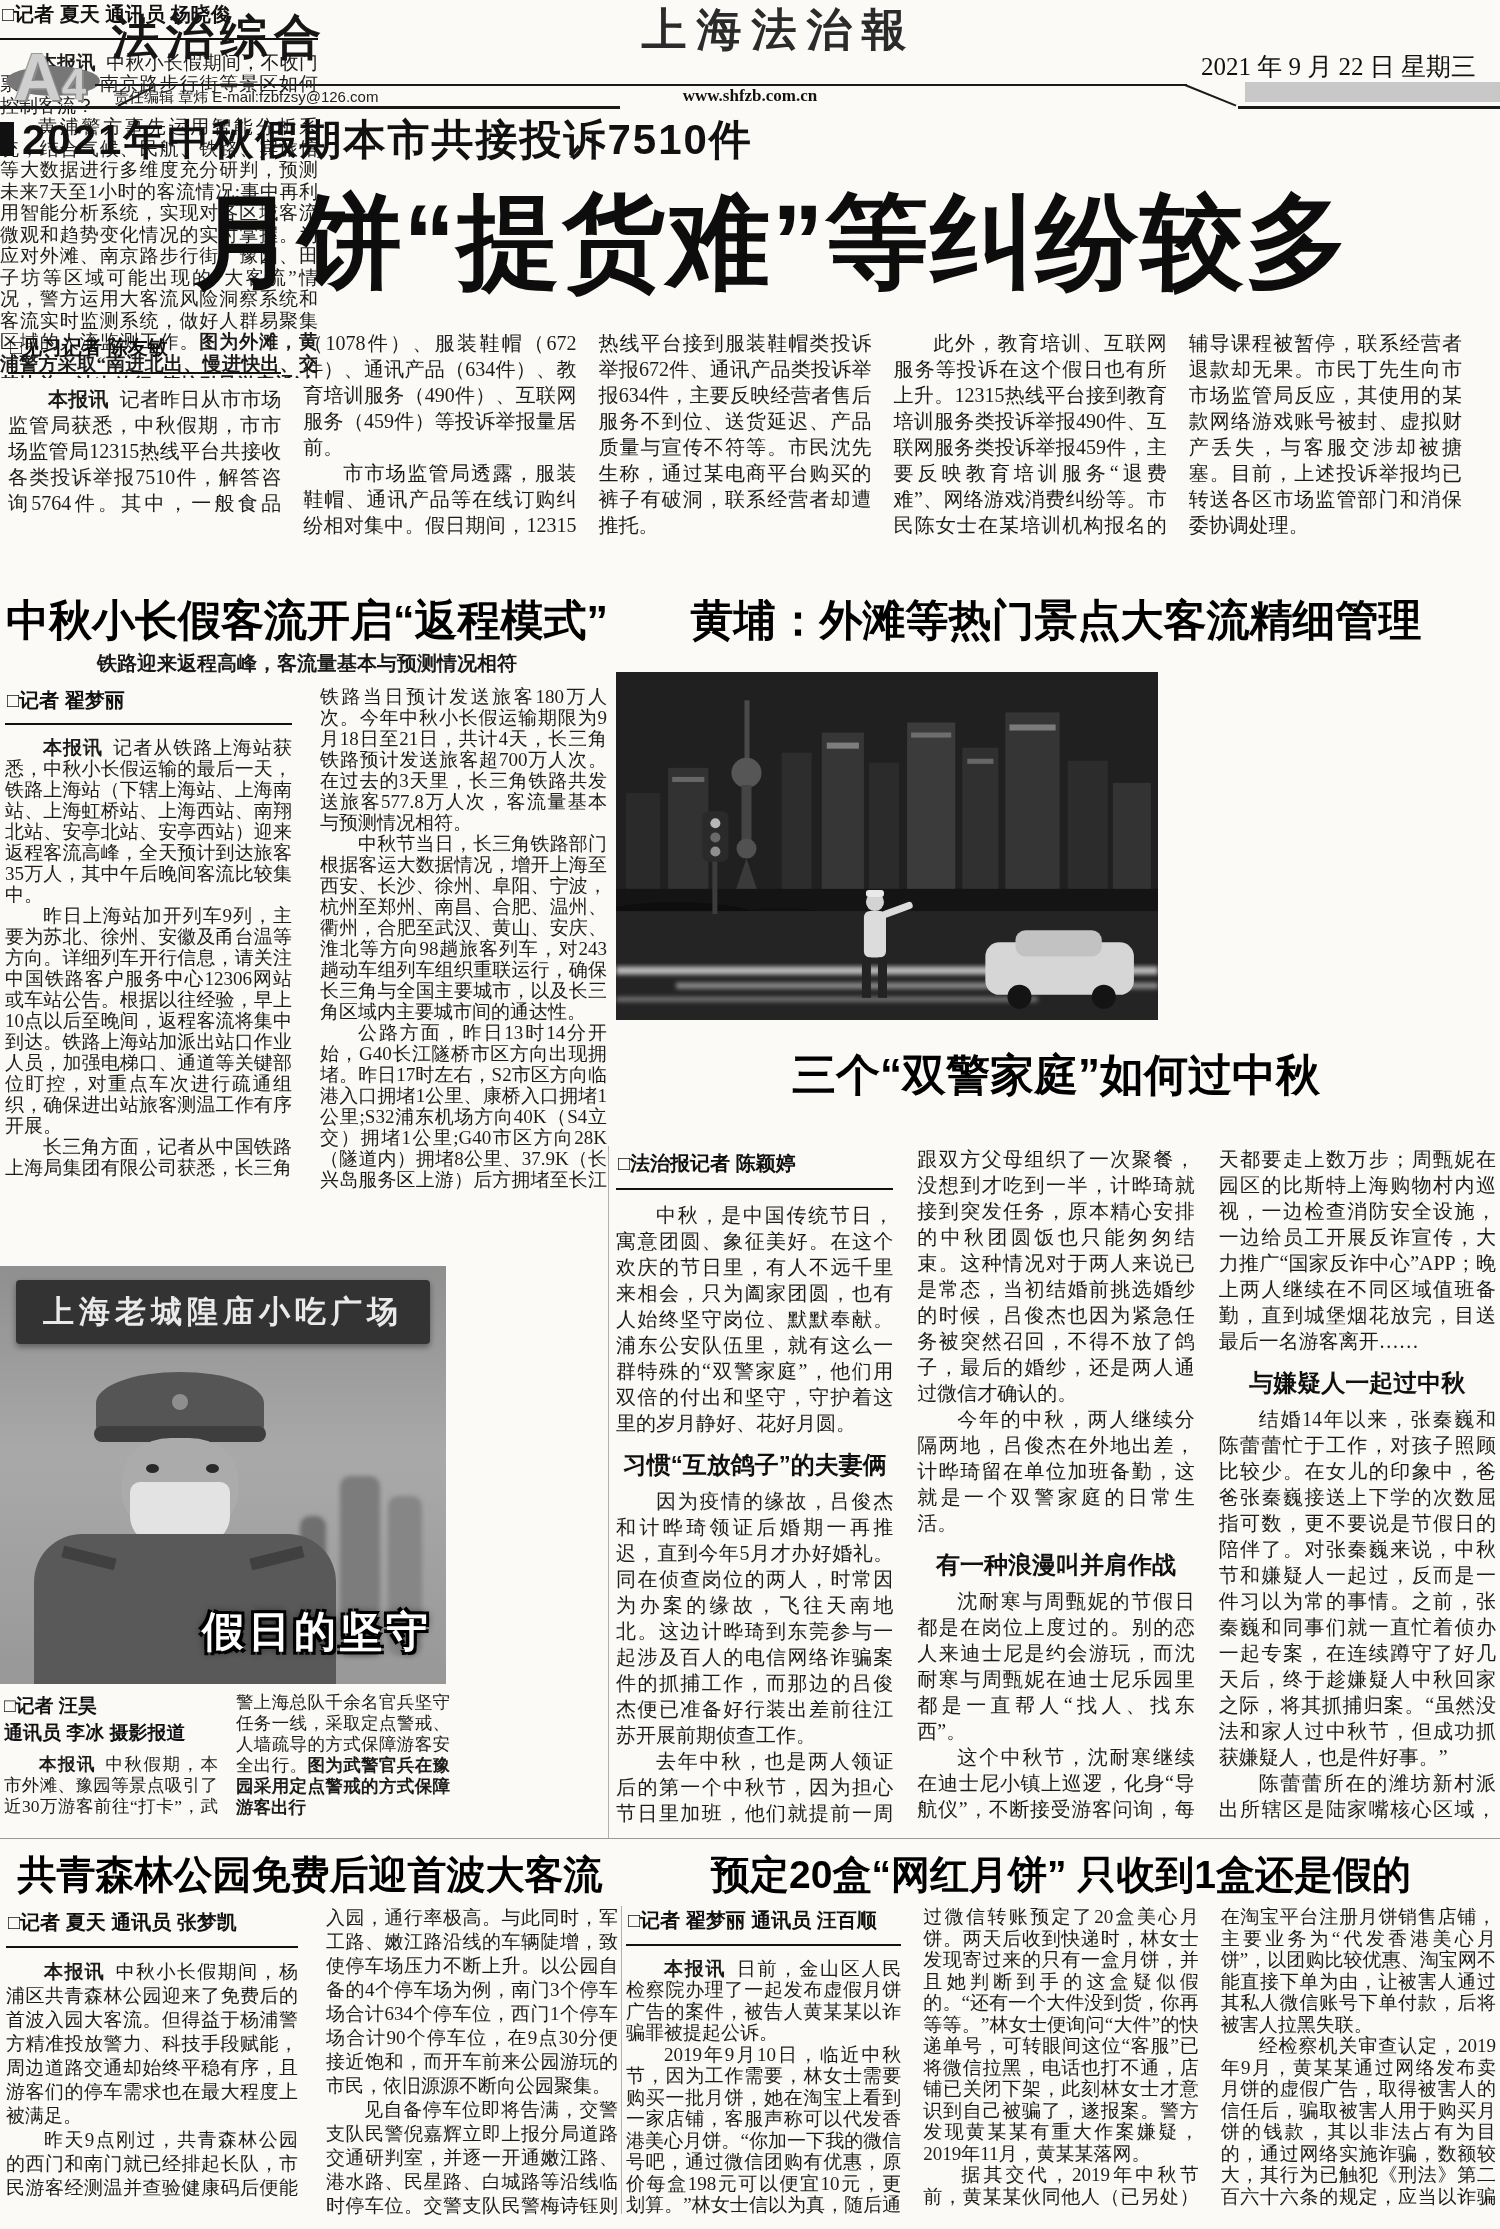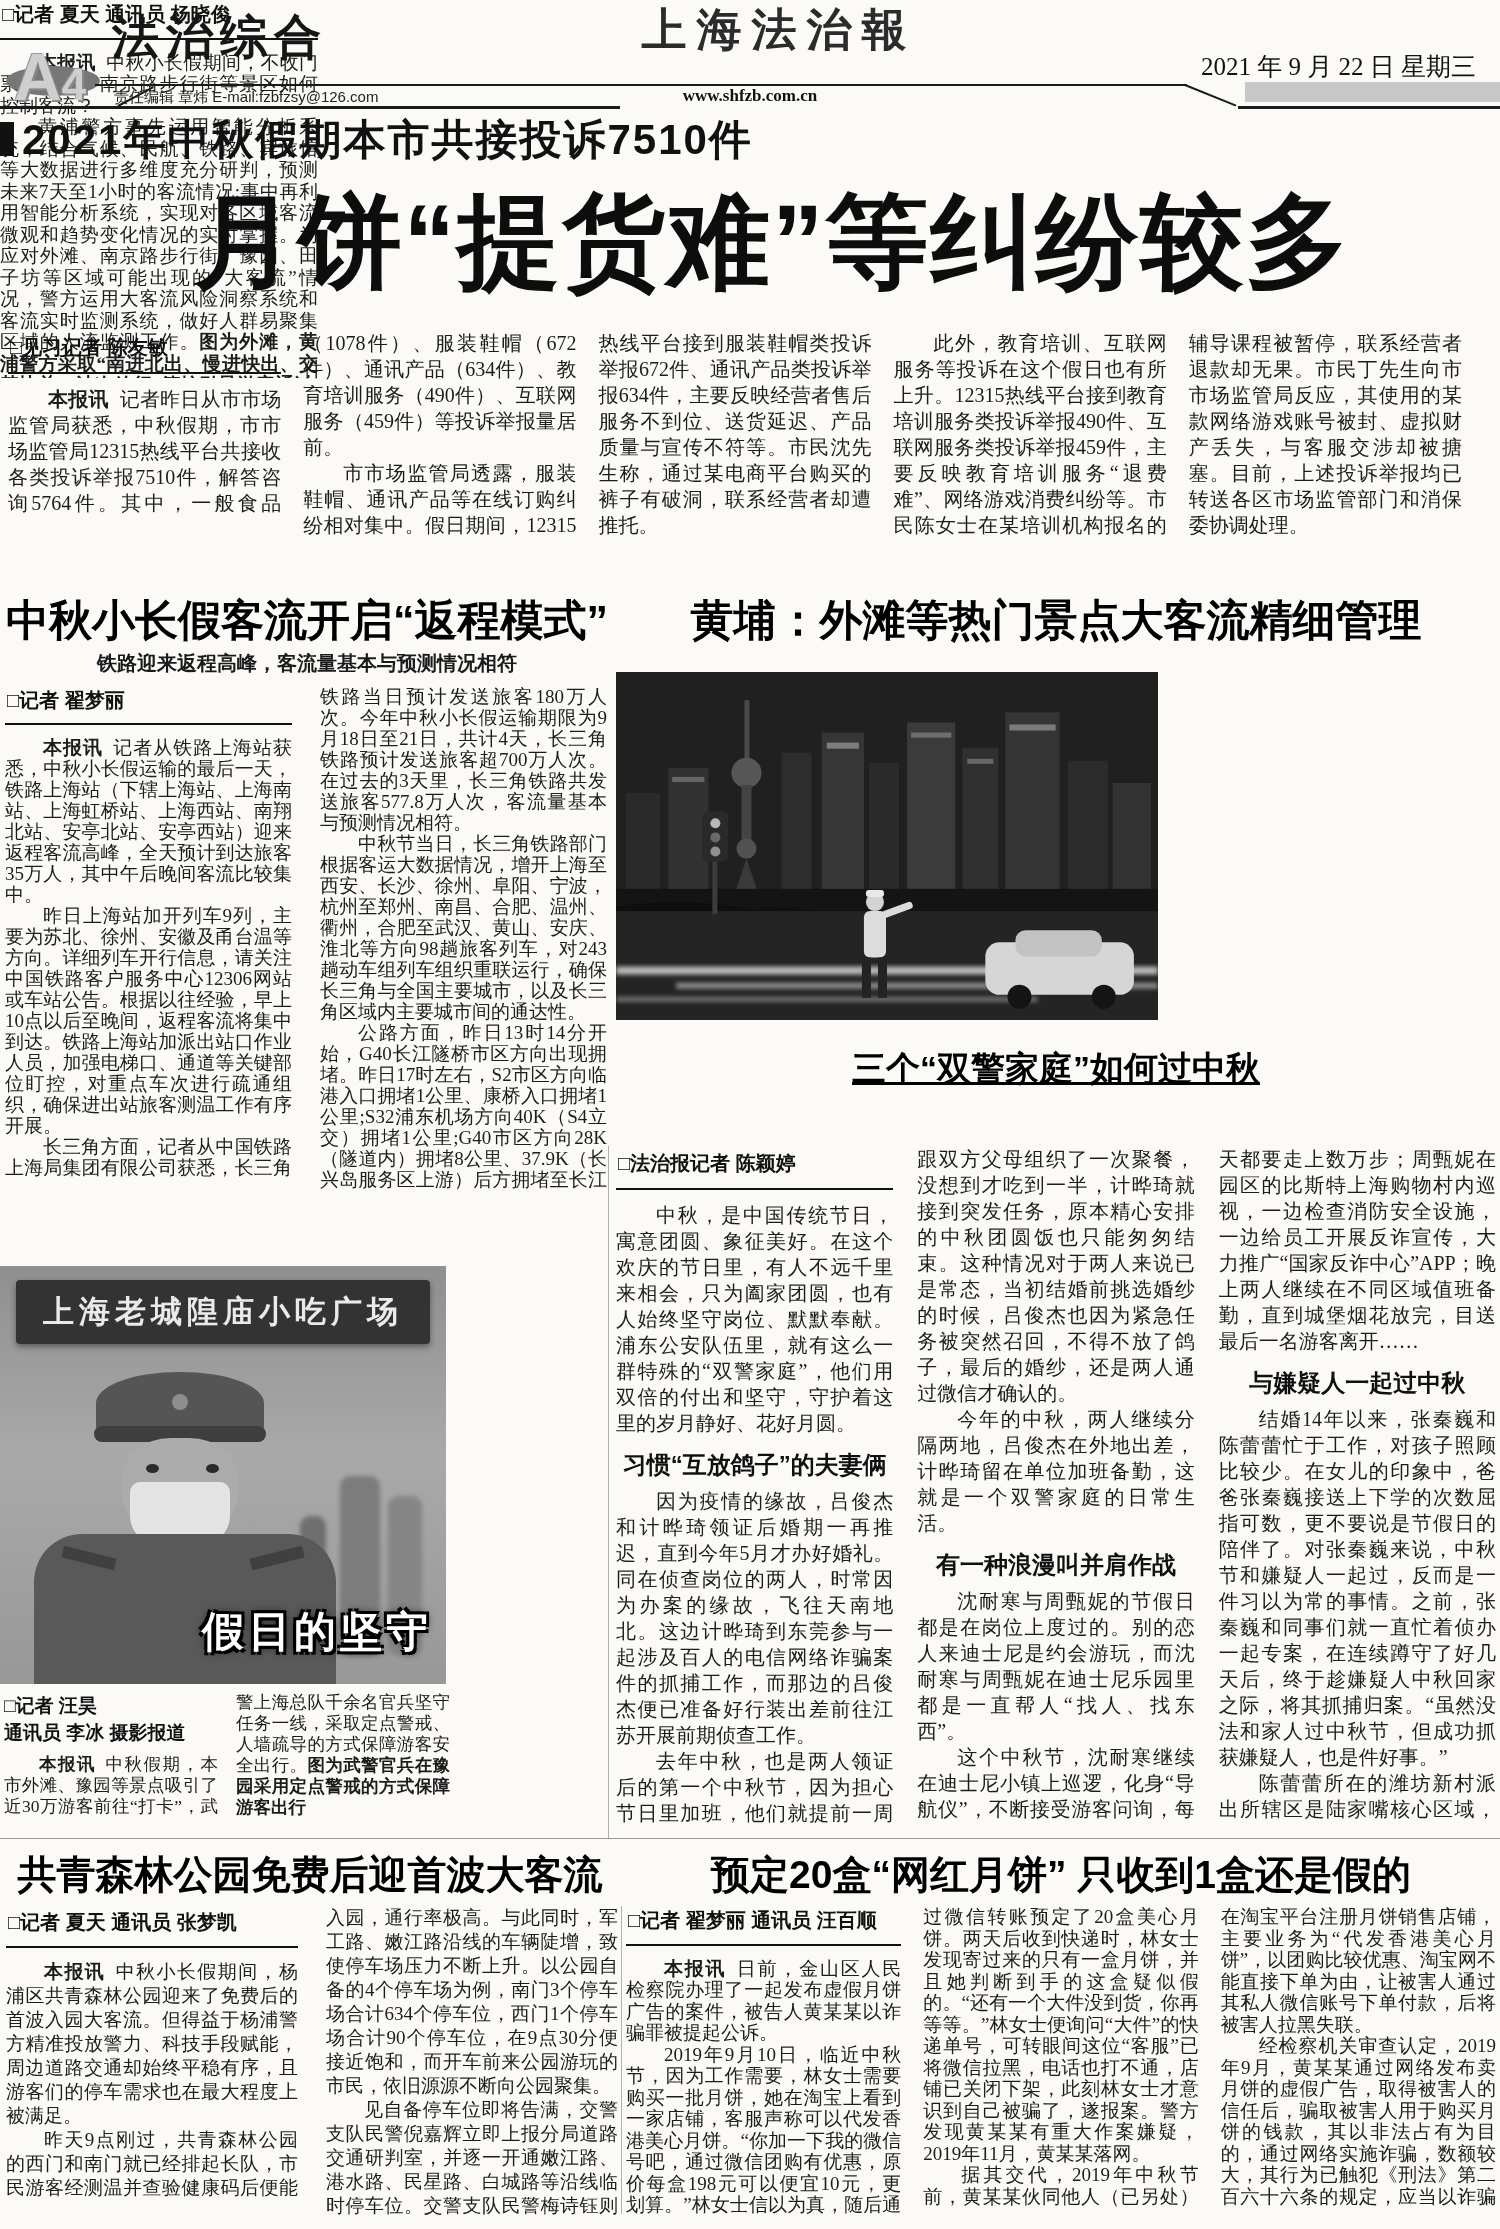--- a/index.html
+++ b/index.html
@@ -35,21 +35,21 @@
           letter-spacing:2px;font-family:"Liberation Sans",sans-serif;color:#111;}
   #lead-headline{position:absolute;left:16px;top:178px;width:1500px;margin:6px;text-align:center;
           font-size:103px;line-height:1.12;font-weight:900;letter-spacing:2px;color:#0d0d0d;
           font-family:"Liberation Sans",sans-serif;}
   .art-title{position:absolute;margin:0;text-align:center;font-weight:900;color:#000000;
           font-family:"Liberation Sans",sans-serif;}
   #a2-title{left:0;top:592px;width:614px;font-size:43px;}
   #a2-subtitle{position:absolute;left:0;top:650px;width:614px;margin:0;text-align:center;
           font-size:20px;font-weight:700;font-family:"Liberation Sans",sans-serif;color:#1a1a1a;}
   #a3-title{left:616px;top:592px;width:880px;font-size:43px;}
-  #a4-title{left:616px;top:1046px;width:880px;font-size:34px;text-decoration:underline;}
+  #a4-title{left:616px;top:1046px;width:880px;font-size:44px;}
   #a5-title{left:0;top:1848px;width:620px;font-size:39px;}
   #a6-title{left:626px;top:1848px;width:870px;font-size:39px;text-align:center;}
   
   .cols{position:absolute;overflow:hidden;text-align:justify;}
   .byline{font-family:"Liberation Sans",sans-serif;font-weight:bold;font-size:20px;
           padding:4px 0 12px 2px;border-bottom:2.5px solid #111;margin-bottom:12px;
           break-inside:avoid;color:#111;}
   .byline-plain{font-family:"Liberation Sans",sans-serif;font-weight:bold;font-size:19px;
           line-height:27px;margin-bottom:8px;break-inside:avoid;color:#111;}
   .para{margin:0;text-indent:2em;}

